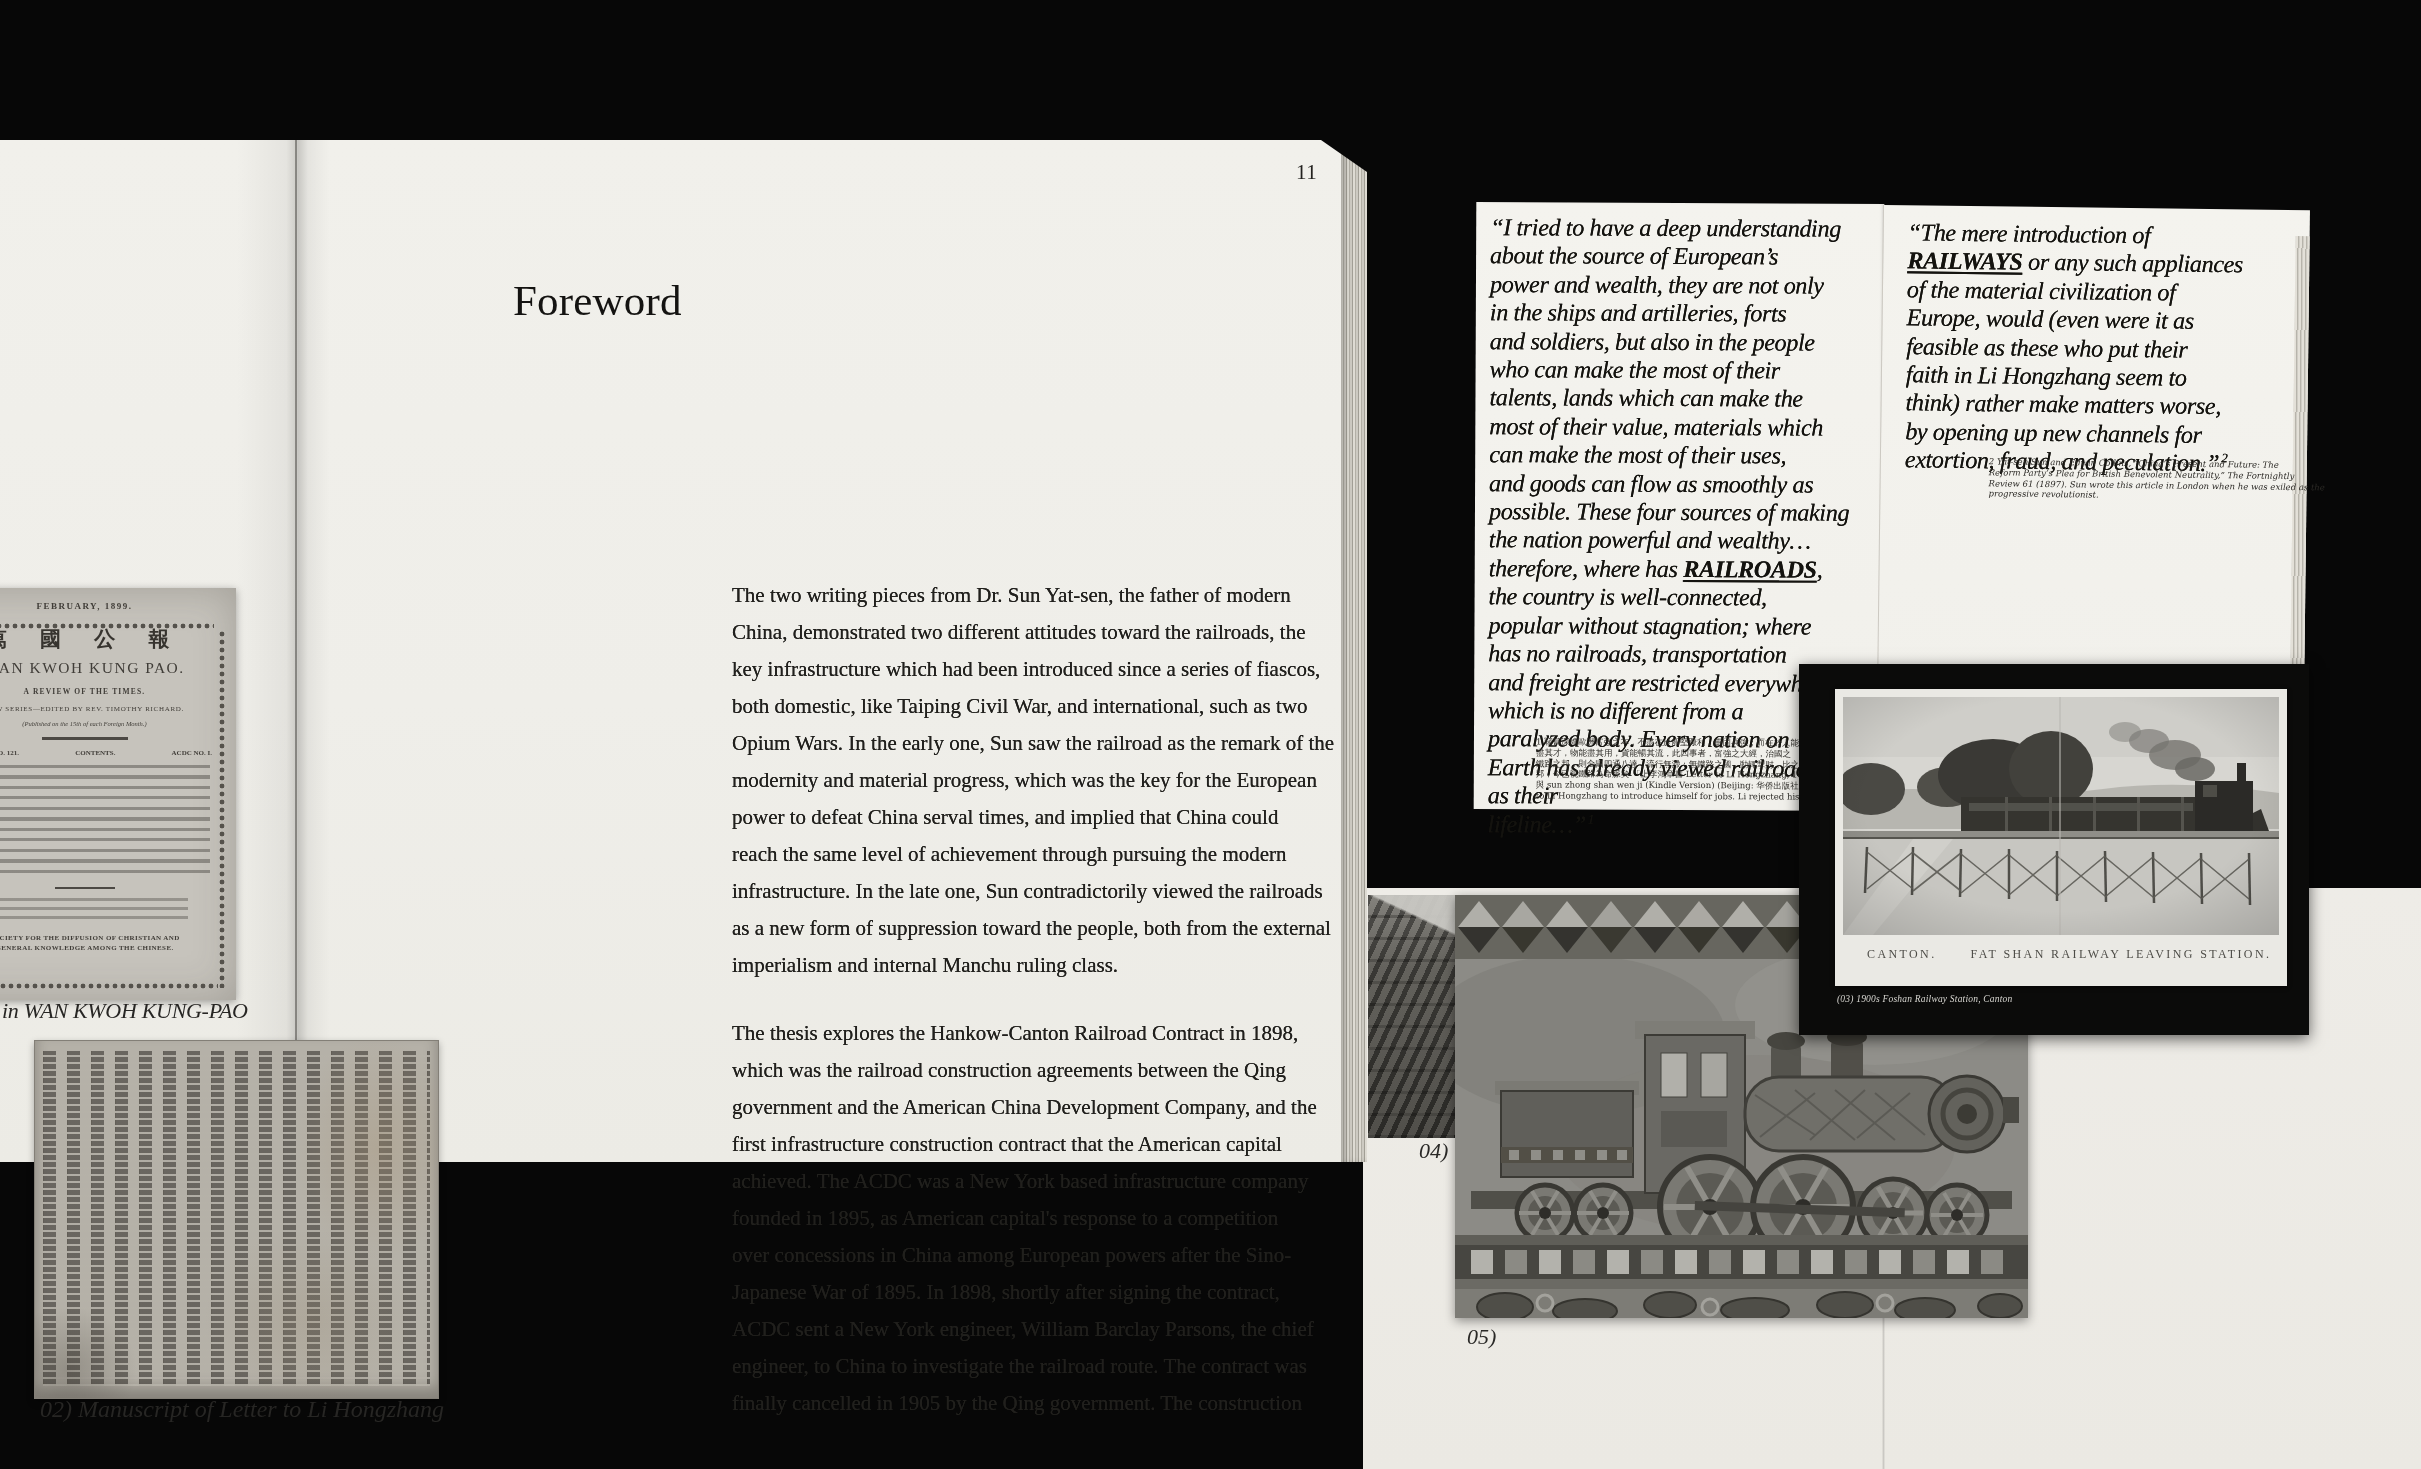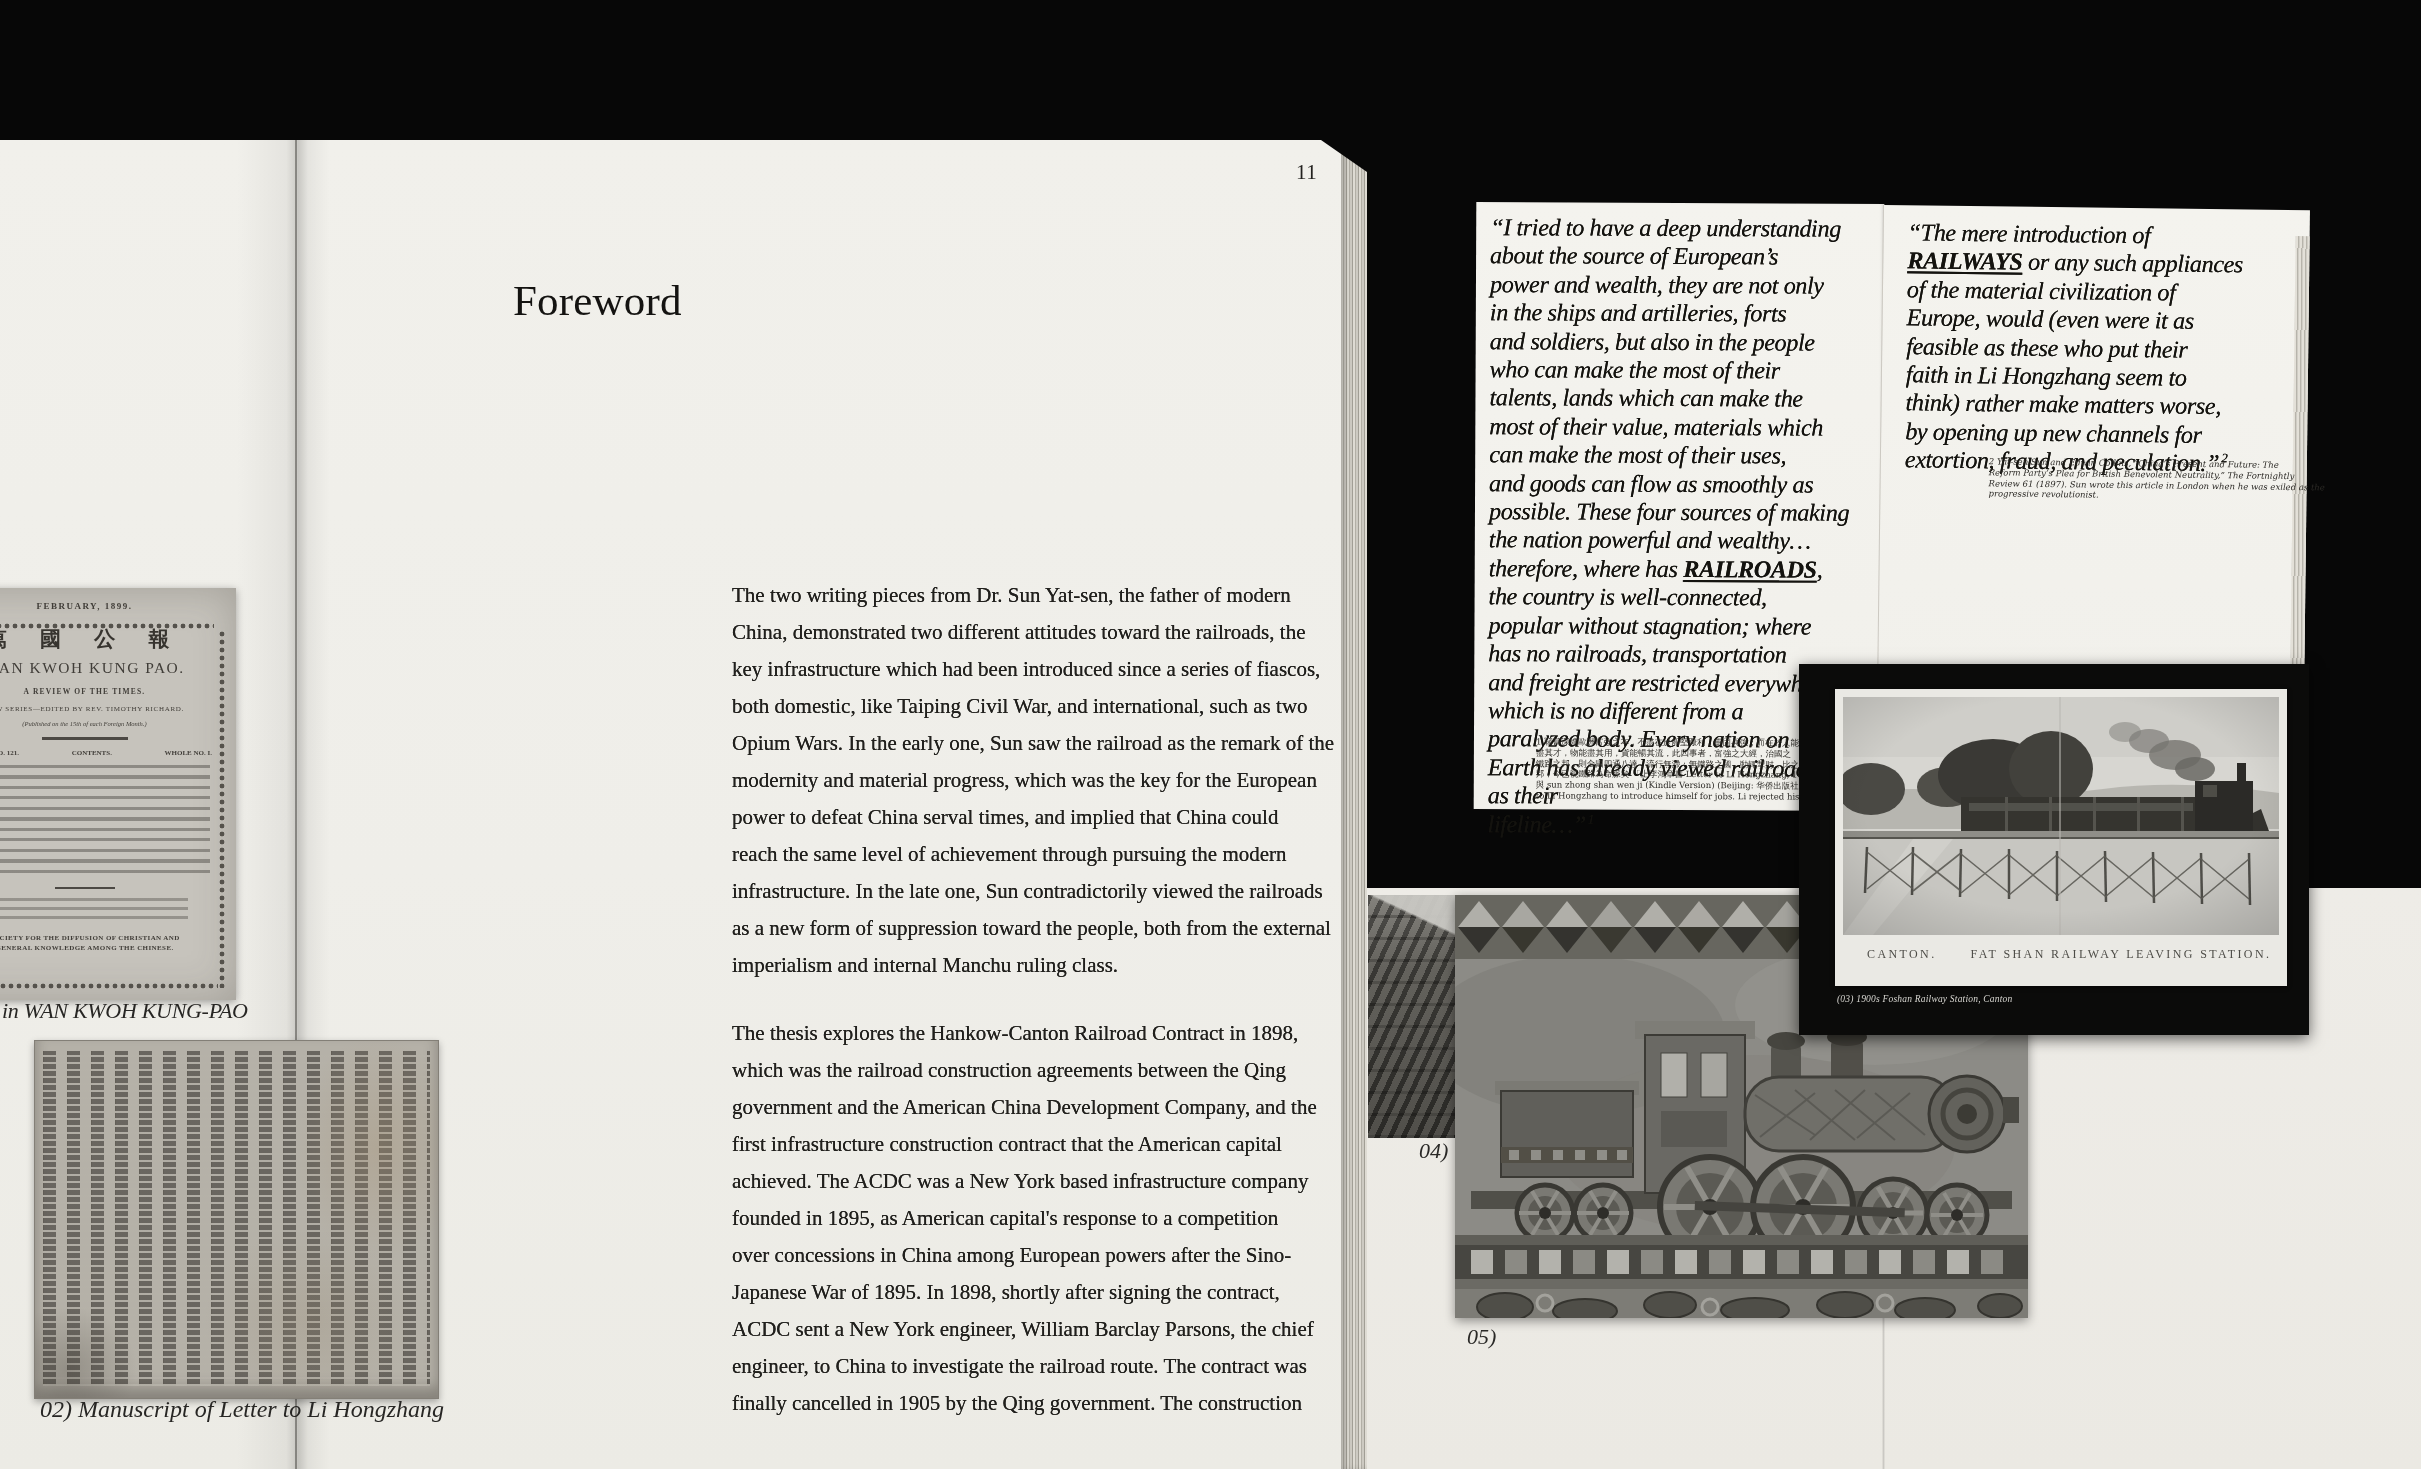--- a/index.html
+++ b/index.html
@@ -2,21 +2,21 @@
 <html><head>
 <meta charset="utf-8">
 <style>
   html,body{margin:0;padding:0;background:#070707;}
   #canvas{position:relative;width:2421px;height:1469px;overflow:hidden;background:#070707;
           font-family:"Liberation Serif",serif;color:#1c1b19;}
   .abs{position:absolute;}
   figure{margin:0;}
 
   
-  #left-book{left:0;top:140px;width:1367px;height:1329px;
+  #left-book{left:0;top:140px;width:1367px;height:1022px;
      background:linear-gradient(180deg,#f1f0eb 0%,#efeee9 55%,#ecebe5 100%);}
   #left-book .gutter-shade{left:236px;top:0;width:120px;height:100%;
      background:linear-gradient(90deg,rgba(0,0,0,0) 0%,rgba(0,0,0,.05) 42%,rgba(0,0,0,.17) 52%,rgba(0,0,0,.05) 60%,rgba(0,0,0,0) 78%);}
   #left-book .gutter-line{left:295px;top:0;width:2px;height:100%;background:rgba(52,49,44,.45);}
   .edge-stack{right:0;top:0;width:26px;height:100%;
      background:repeating-linear-gradient(90deg,#dedbd3 0 2px,#b2afa6 2px 3px,#cdcac2 3px 5px,#a19e95 5px 6px);
      box-shadow:inset 6px 0 8px -4px rgba(0,0,0,.3);}
   .corner-notch{right:0;top:0;width:0;height:0;border-top:32px solid #070707;border-left:46px solid transparent;}
   #page-number{left:1296px;top:20px;font-size:21px;letter-spacing:.5px;color:#23221f;}
   #foreword{left:497px;top:120px;margin:16px;font-size:43px;font-weight:normal;letter-spacing:.2px;color:#141311;}
@@ -357,21 +357,21 @@
       <div class="np-chain np-chain-top"></div>
       <div class="np-cn">萬 國 公 報</div>
       <div class="np-title">WAN KWOH KUNG PAO.</div>
       <div class="np-review">A REVIEW OF THE TIMES.</div>
       <div class="np-editor">NEW SERIES—EDITED BY REV. TIMOTHY RICHARD.</div>
       <div class="np-pub">(Published on the 15th of each Foreign Month.)</div>
       <div class="np-rule"></div>
       <div class="np-volrow">
         <span>VOL. XI. NO. 121.</span>
         <span>CONTENTS.</span>
-        <span>WHOLE NO. I.</span>
+        <span>ACDC NO. I.</span>
       </div>
       <div class="np-contents"></div>
       <div class="np-rule np-rule-sm"></div>
       <div class="np-fineprint"></div>
       <div class="np-society">
         <div>SOCIETY FOR THE DIFFUSION OF CHRISTIAN AND</div>
         <div>GENERAL KNOWLEDGE AMONG THE CHINESE.</div>
       </div>
       <div class="np-chain np-chain-right"></div>
       <div class="np-chain np-chain-bottom"></div>

